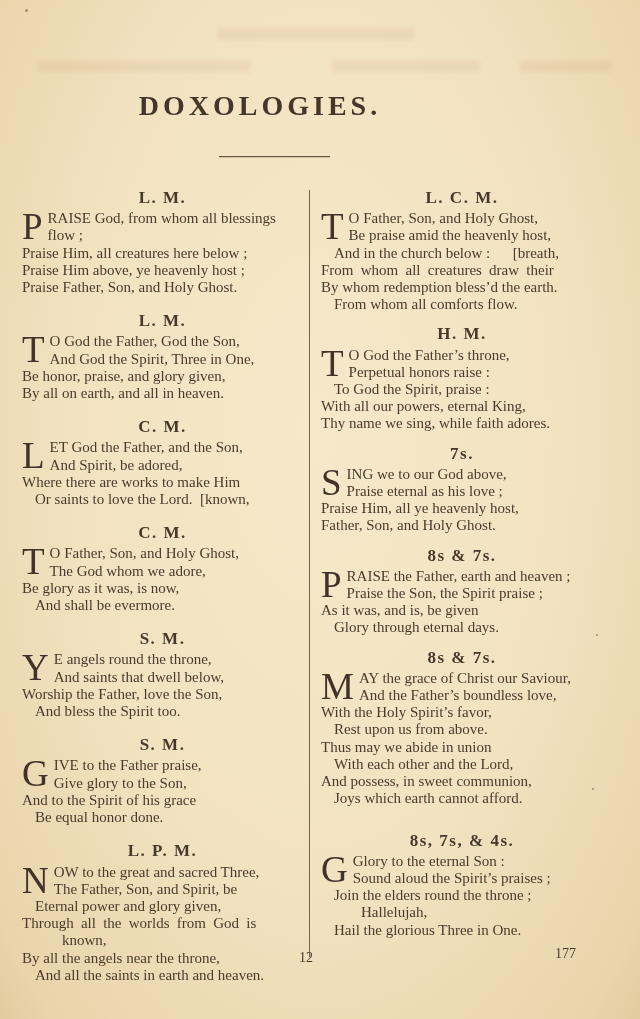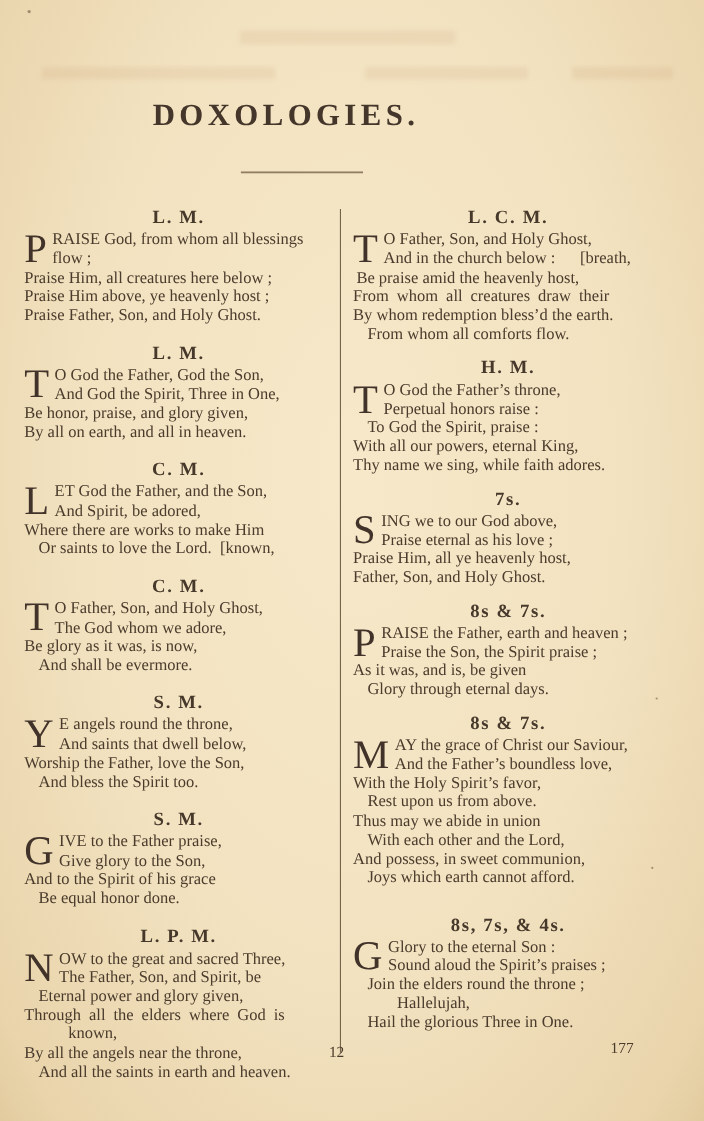--- a/index.html
+++ b/index.html
@@ -145,36 +145,36 @@
           <div class="line i1">Be equal honor done.</div>
         </div>
       </section>
       <section class="hymn">
         <h3 class="meter">L. P. M.</h3>
         <div class="verse">
           <span class="dropcap">N</span>
           <div class="line i0">OW to the great and sacred Three,</div>
           <div class="line ic">The Father, Son, and Spirit, be</div>
           <div class="line i1">Eternal power and glory given,</div>
-          <div class="line ij">Through all the elders where God is</div>
+          <div class="line ij">Through all the worlds from God is</div>
           <div class="line i2">known,</div>
           <div class="line i0">By all the angels near the throne,</div>
           <div class="line i1">And all the saints in earth and heaven.</div>
         </div>
       </section>
     </div>
   <div class="divider"></div>
   <div class="col col-right" id="col-right">
       <section class="hymn">
         <h3 class="meter">L. C. M.</h3>
         <div class="verse">
           <span class="dropcap">T</span>
           <div class="line i0">O Father, Son, and Holy Ghost,</div>
+          <div class="line ic">Be praise amid the heavenly host,</div>
           <div class="line i1">And in the church below :      [breath,</div>
-          <div class="line ic">Be praise amid the heavenly host,</div>
           <div class="line ij">From whom all creatures draw their</div>
           <div class="line i0">By whom redemption bless’d the earth.</div>
           <div class="line i1">From whom all comforts flow.</div>
         </div>
       </section>
       <section class="hymn">
         <h3 class="meter">H. M.</h3>
         <div class="verse">
           <span class="dropcap">T</span>
           <div class="line i0">O God the Father’s throne,</div>

